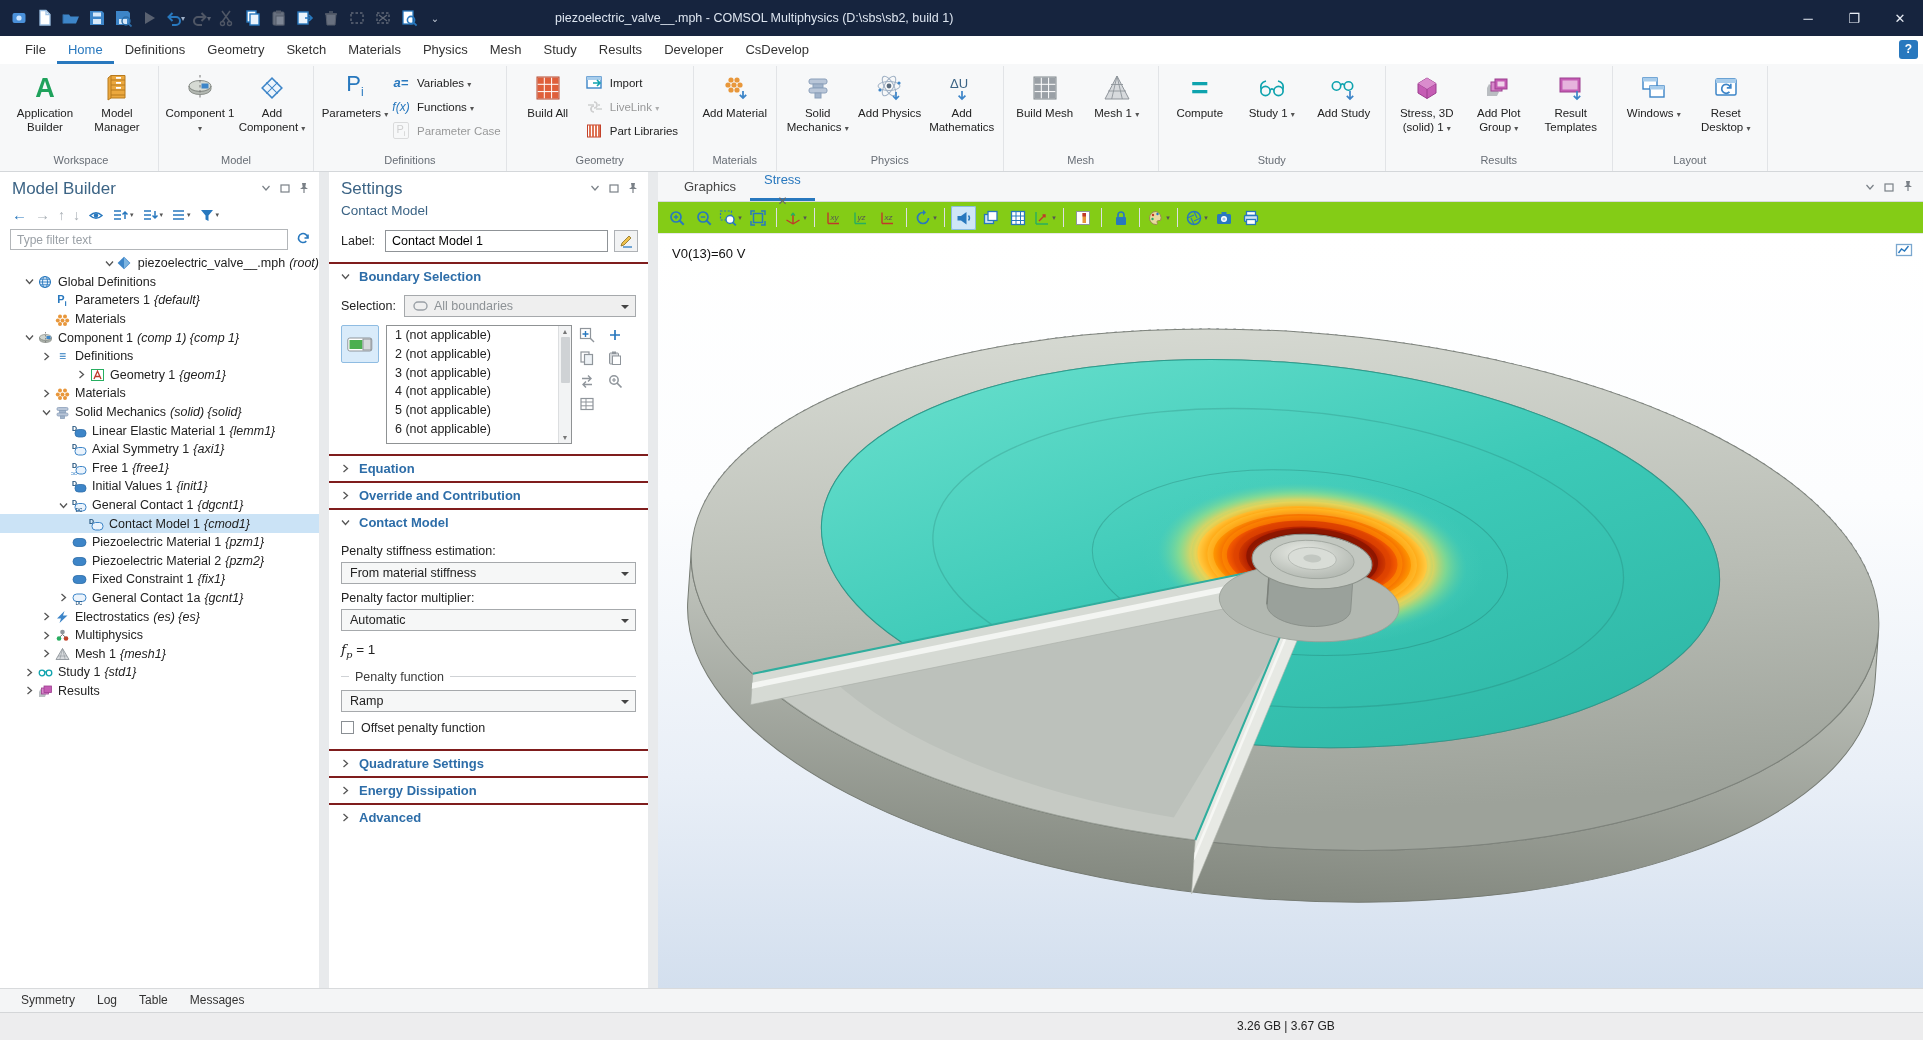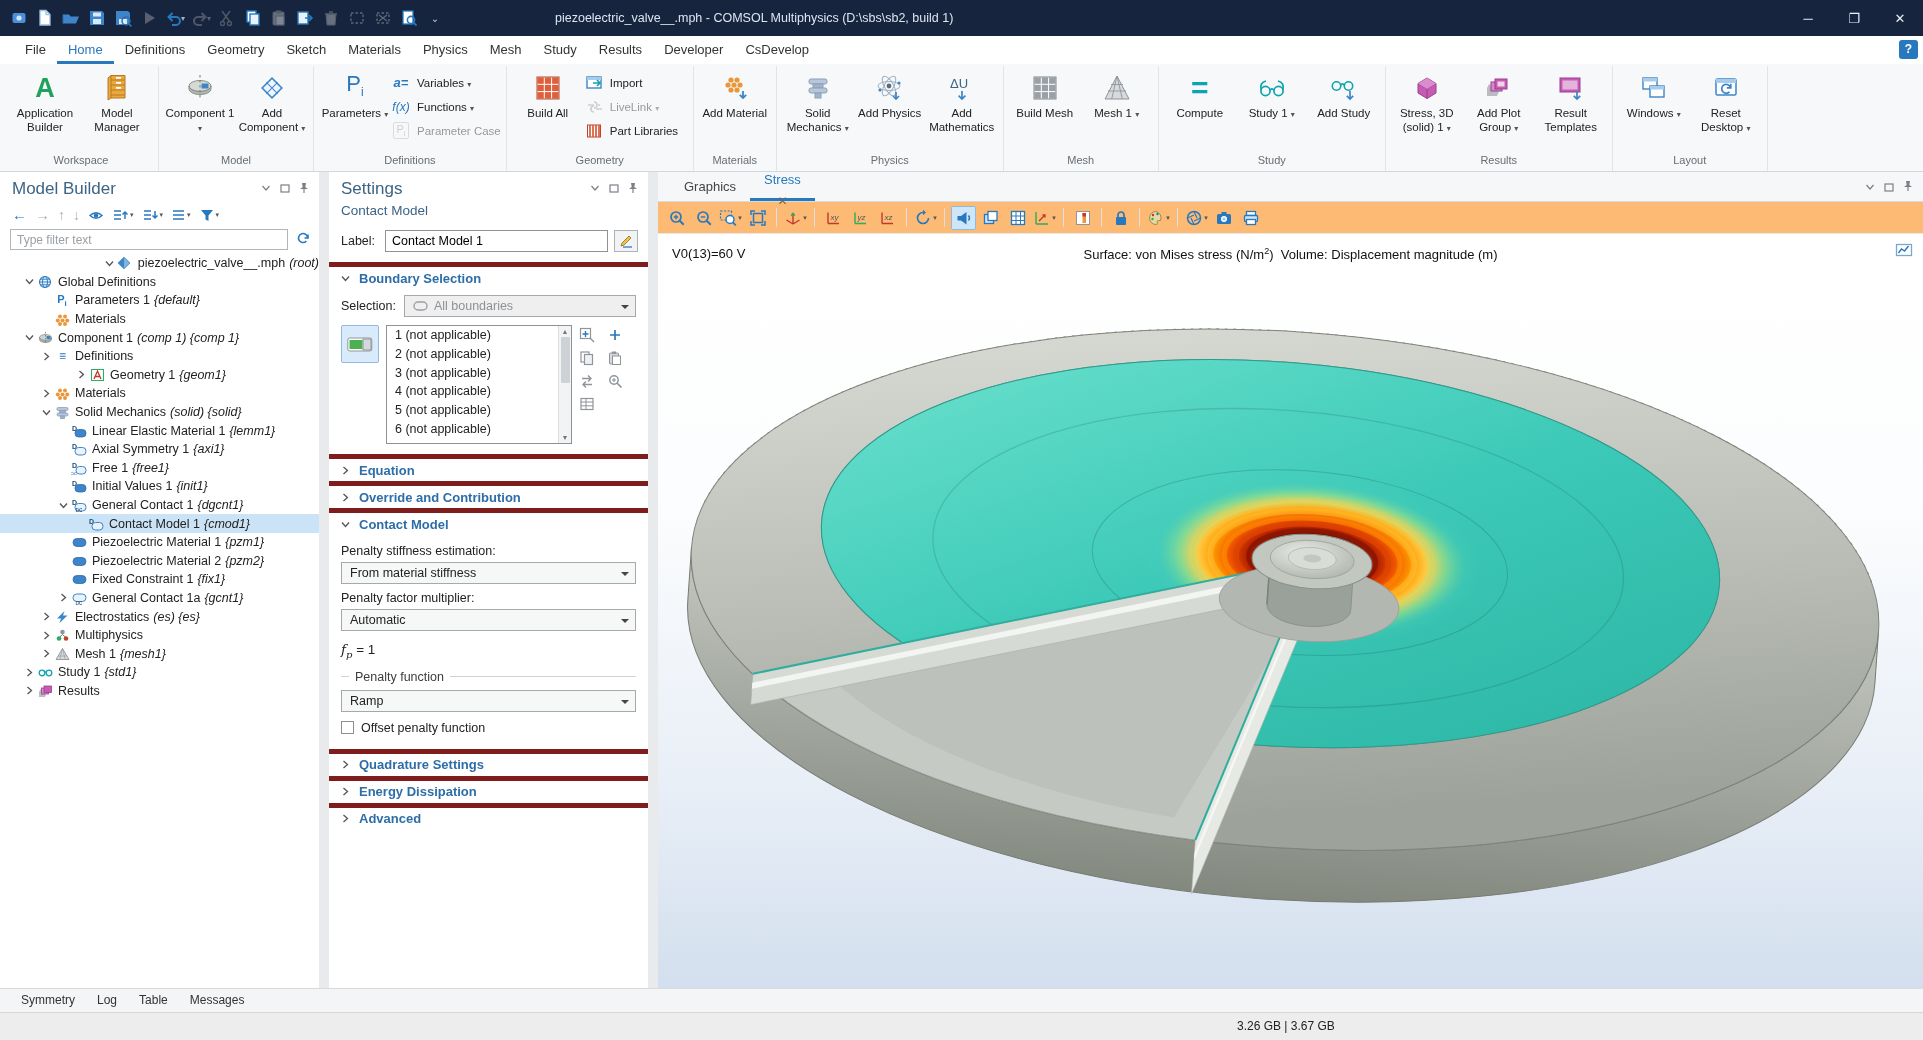--- a/index.html
+++ b/index.html
@@ -59,21 +59,21 @@
   .tchev { width:13px; display:flex; justify-content:center; flex:none; }
   .ticon { width:18px; height:15px; margin-right:4px; display:flex; align-items:center; justify-content:center; flex:none; }
   .tdetail { font-style:italic; margin-left:4px; }
 
   
   .psubtitle { font-size:13.5px; color:#3c6485; padding:2px 12px 6px 12px; }
   .label-row { display:flex; align-items:center; padding:6px 10px 10px 12px; gap:6px; }
   .label-cap { width:38px; }
   .label-input { flex:1; height:22px; border:1px solid #8f9397; padding:0 6px; font-size:12.5px; font-family:inherit; background:#fff; }
   .rename-btn { width:24px; height:22px; border:1px solid #aeb1b5; background:#f2f3f4; display:flex; align-items:center; justify-content:center; }
-  .sect { display:flex; align-items:center; height:27px; padding:0 12px; border-top:5px solid #7f1d1d; color:#2d6da8; font-weight:bold; font-size:13px; }
+  .sect { display:flex; align-items:center; height:27px; padding:0 12px; border-top:2px solid #7f1d1d; color:#2d6da8; font-weight:bold; font-size:13px; }
   .sect .schev { margin-right:9px; display:flex; }
   .sbody { padding:2px 12px 10px 12px; }
   .sel-row { display:flex; align-items:center; gap:8px; margin:4px 0 8px 0; }
   .combo { position:relative; height:22px; border:1px solid #a6a9ac; background:#f6f7f7; display:flex; align-items:center; padding:0 18px 0 8px; font-size:12.5px; flex:1; }
   .combo:after { content:""; position:absolute; right:6px; top:9px; border:4px solid transparent; border-top-color:#444; }
   .combo.disabled { background:#efefef; color:#8d9296; }
   .bound-area { display:flex; gap:7px; }
   .toggle-btn { width:38px; height:38px; background:#d9ebfa; border:1px solid #8fbce2; border-radius:2px; display:flex; align-items:center; justify-content:center; }
   .blist { width:186px; height:119px; border:1px solid #8f9294; background:#fff; position:relative; overflow:hidden; }
   .blist-rows { margin-right:13px; }
@@ -92,21 +92,21 @@
   .grpdivider .ln.l { width:8px; } .grpdivider .ln.r { flex:1; }
   .chk-row { display:flex; align-items:center; gap:7px; margin:9px 0 4px 0; }
   .chk { width:13px; height:13px; border:1px solid #8a8f94; background:#fff; }
 
   
   .gtabs { height:30px; display:flex; align-items:flex-end; background:#f6f7f8; border-bottom:1px solid #d8dadc; padding-left:12px; position:relative; }
   .gtab { padding:0 14px; height:29px; display:flex; align-items:center; gap:7px; font-size:13px; color:#444; }
   .gtab.active { color:#2878be; box-shadow:inset 0 -3px 0 #2878be;flex-direction:column; }
   .gtab .closex { color:#666; font-size:12px; }
   .gtabs .phead-icons { position:absolute; right:10px; top:8px; }
-  .gtoolbar { height:32px; display:flex; align-items:center; padding:0 6px; gap:2px; background:#fdba74; border-bottom:1px solid #e6e8ea; }
+  .gtoolbar { height:32px; display:flex; align-items:center; padding:0 6px; gap:2px; background:#84cc16; border-bottom:1px solid #e6e8ea; }
   .gicon { width:25px; height:24px; display:flex; align-items:center; justify-content:center; gap:1px; border-radius:2px; }
   .gicon.active { background:#cfe6f8; box-shadow:inset 0 0 0 1px #8abbe0; }
   .gsep { width:1px; height:19px; background:#dddfe2; margin:0 4px; }
   .canvas { flex:1; position:relative; background:linear-gradient(180deg,#ffffff 0%,#fcfdfe 35%,#e9eff7 72%,#d3dfee 100%); }
   .anno-voltage { position:absolute; left:14px; top:12px; font-size:13px; color:#111; z-index:3; }
   .anno-legend { position:absolute; left:0; right:0; top:12px; text-align:center; font-size:13px; color:#111; z-index:3; white-space:pre; }
   .anno-legend sup { font-size:9px; }
   .corner-icon { position:absolute; right:10px; top:8px; z-index:3; }
   svg.scene { position:absolute; inset:0; width:100%; height:100%; z-index:1; }
 
@@ -1315,21 +1315,20 @@
         <span class="gicon">
           <svg width="18" height="18" viewBox="0 0 18 18">
             <rect x="4.5" y="2.5" width="9" height="4" fill="#fff" stroke="#2878be" stroke-width="1.3"></rect>
             <rect x="2.5" y="6.5" width="13" height="6" rx="1" fill="#cfe4f6" stroke="#2878be" stroke-width="1.3"></rect>
             <rect x="4.5" y="10.5" width="9" height="5" fill="#fff" stroke="#2878be" stroke-width="1.3"></rect>
           </svg>
         </span>
       </div>
     <div class="canvas">
       <div class="anno-voltage">V0(13)=60 V</div>
-      <div class="anno-legend"><span>Surface: von Mises stress (N/m</span><sup>2</sup><span>)  Volume: Displacement magnitude (m)</span></div>
       <span class="corner-icon" id="corner-icon"><svg width="18" height="16" viewBox="0 0 18 16">
             <rect x="1.5" y="2.5" width="15" height="11" fill="#fff" stroke="#7aa7cf" stroke-width="1.3"></rect>
             <path d="M3.5 11l3-4 3 2 4-5" fill="none" stroke="#2878be" stroke-width="1.4"></path>
           </svg></span>
 
       <svg class="scene" viewBox="0 0 1265 754" preserveAspectRatio="xMidYMid slice">
         <defs>
           <linearGradient id="tealGrad" x1="0" y1="0" x2="1" y2="1">
             <stop offset="0" stop-color="#6fe3d0"></stop>
               <stop offset="0.5" stop-color="#3cc9b7"></stop>

